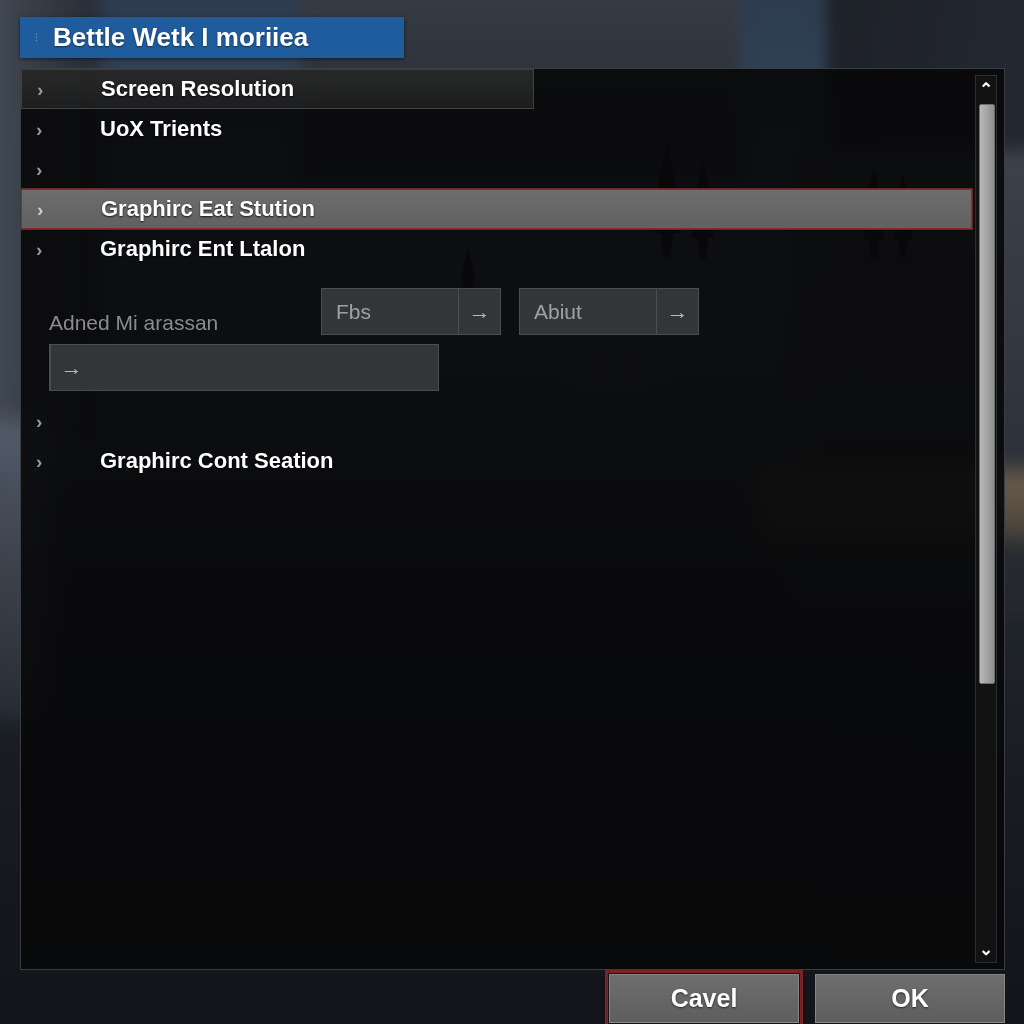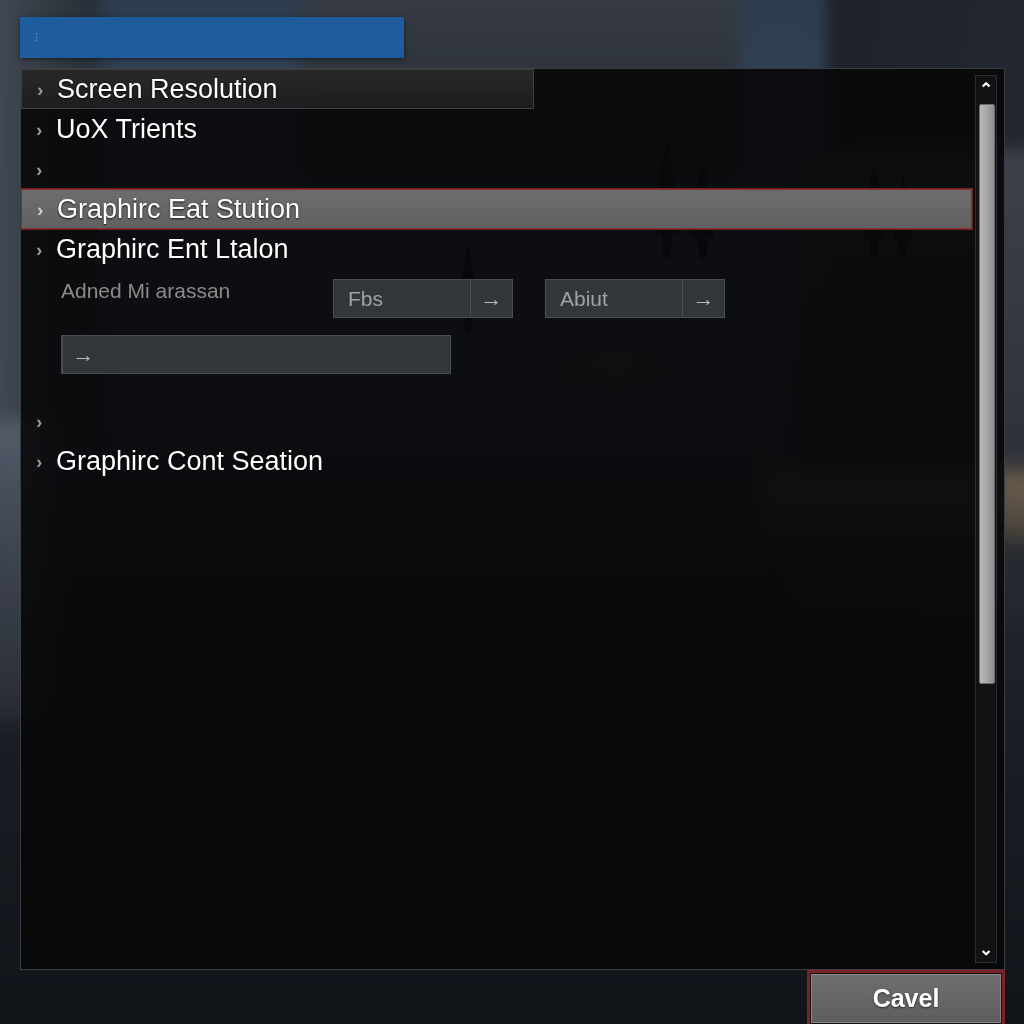--- a/index.html
+++ b/index.html
@@ -152,61 +152,62 @@
   .row .chev {
     color: #9a9a9a;
     font-size: 19px;
     font-weight: bold;
     width: 20px;
     flex: none;
     line-height: 1;
   }
   .row .rowlabel {
     color: #ffffff;
-    font-size: 27px;
-    font-weight: normal;
+    font-size: 22px;
+    font-weight: bold;
     white-space: nowrap;
     text-shadow: 0 1px 2px rgba(0,0,0,.8);
+    margin-left: 44px;
   }
 
   .row.hover {
     background: linear-gradient(to bottom, rgba(62,62,62,.55), rgba(48,48,48,.5));
     width: 513px;
     border: 1px solid rgba(120,120,120,.35);
   }
   .row.selected {
     background: linear-gradient(to bottom, #6d6d6d, #616161);
     width: 951px;
     border: 1px solid #8a2c2c;
     outline: 1px solid #6e2222;
   }
   .row.selected .chev { color: #cfcfcf; }
 
   
   .setting {
     position: relative;
     height: 56px;
     display: flex;
-    align-items: flex-start;
-    padding-left: 40px;
+    align-items: flex-end;
+    padding-left: 28px;
   }
   .setting .slabel {
     color: #8b8b8b;
     font-size: 21px;
     width: 272px;
     flex: none;
     white-space: nowrap;
   }
   .combo {
-    height: 39px;
+    height: 47px;
     background: #333639;
     border: 1px solid #4a4d51;
     display: flex;
     align-items: center;
-    margin-right: 32px;
+    margin-right: 18px;
   }
   .combo .cval {
     color: #9fa2a5;
     font-size: 21px;
     padding-left: 14px;
     flex: 1;
     white-space: nowrap;
     overflow: hidden;
   }
   .combo .carrow {
@@ -281,21 +282,21 @@
     font-size: 25px;
     font-weight: bold;
     display: flex;
     align-items: center;
     justify-content: center;
     text-shadow: 0 1px 2px rgba(0,0,0,.6);
   }
   .btn.focused {
     outline: 3px solid #7d2222;
     outline-offset: 1px;
-    margin-right: 4px;
+    margin-right: 16px;
   }
 </style>
 </head>
 <body>
 
 <div id="screen">
 
   <div id="bg"></div>
   <div id="bg-left"></div>
   <div id="bg-left2"></div>
@@ -303,20 +304,21 @@
   <div id="bg-right"></div>
   <div id="bg-pave"></div>
   <div class="tree" style="left:650px;top:140px;width:34px;height:120px;"></div>
   <div class="tree" style="left:688px;top:160px;width:30px;height:100px;"></div>
   <div class="tree" style="left:860px;top:165px;width:28px;height:95px;"></div>
   <div class="tree" style="left:890px;top:172px;width:26px;height:88px;"></div>
   <div class="tree" style="left:455px;top:245px;width:26px;height:90px;"></div>
 
   <div id="titlebar">
     <span id="title-icon">⁝</span>
+    <span id="title-text">Bettle Wetk I moriiea</span>
   </div>
 
   <div id="panel">
 
     <div id="list">
 
       <div class="row hover">
         <span class="chev">›</span>
         <span class="rowlabel">Screen Resolution</span>
       </div>
@@ -378,15 +380,16 @@
       <div id="sb-track">
         <div id="sb-thumb"></div>
       </div>
       <div class="sb-arrow">⌄</div>
     </div>
 
   </div>
 
   <div id="footer">
     <div class="btn focused">Cavel</div>
+    <div class="btn">OK</div>
   </div>
 
 </div>
 
 </body></html>

